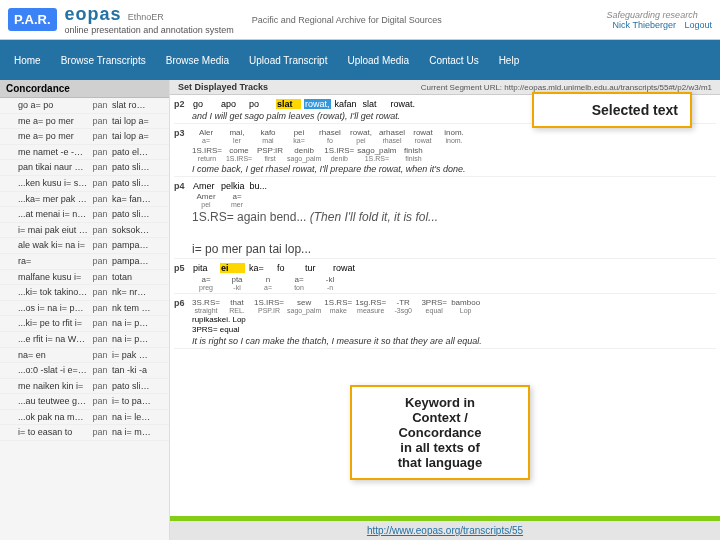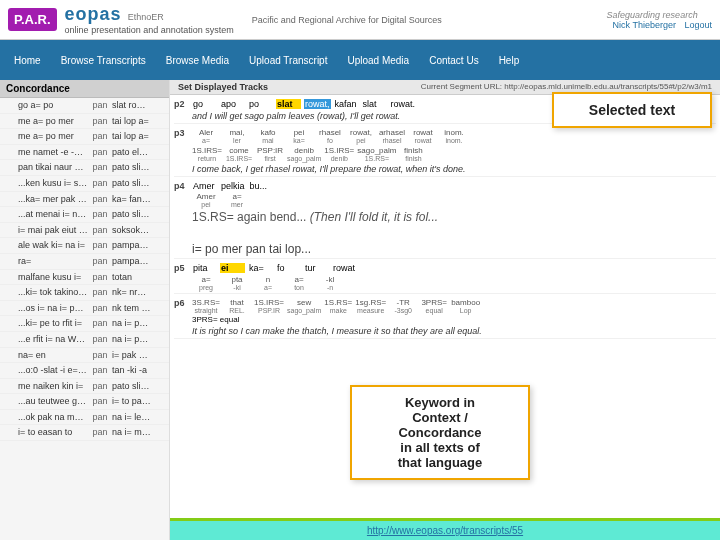--- a/index.html
+++ b/index.html
@@ -20,21 +20,21 @@
       display: flex;
       align-items: center;
       justify-content: space-between;
     }
     #logo-area {
       display: flex;
       align-items: center;
       gap: 8px;
     }
     #logo-badge {
-      background: #a21caf;
+      background: #3b82f6;
       color: #fff;
       font-weight: bold;
       font-size: 13px;
       padding: 4px 6px;
       border-radius: 3px;
     }
     #app-name {
       font-size: 18px;
       font-weight: bold;
       color: #2471a3;
@@ -137,21 +137,21 @@
       background: #fff;
     }
 
     
     #tracks-header {
       background: #e8e8e8;
       border-bottom: 1px solid #ccc;
       padding: 2px 8px;
       font-size: 9px;
       display: flex;
-      align-items: flex-start;
+      align-items: center;
       justify-content: space-between;
     }
     #tracks-label {
       font-weight: bold;
       color: #333;
     }
     #segment-url {
       color: #555;
       font-size: 8px;
     }
@@ -199,29 +199,29 @@
       align-items: center;
       min-width: 28px;
     }
     .irs-word { font-weight: normal; }
     .irs-gloss { font-size: 7px; color: #777; }
 
     
     #selected-text-box {
       position: absolute;
       top: 12px;
-      right: 8px;
+      right: 28px;
       width: 160px;
       background: #fff;
       border: 2px solid #f0a500;
       padding: 8px 12px;
       font-size: 14px;
       font-weight: bold;
       color: #222;
-      text-align: center;
+      text-align: right;
       z-index: 10;
       box-shadow: 2px 2px 6px rgba(0,0,0,0.2);
     }
 
     #kwic-box {
       position: absolute;
       bottom: 60px;
       left: 180px;
       width: 180px;
       background: #fff;
@@ -234,22 +234,22 @@
       z-index: 10;
       box-shadow: 2px 2px 6px rgba(0,0,0,0.2);
     }
 
     
     #bottom-url {
       position: absolute;
       bottom: 0;
       left: 0;
       right: 0;
-      background: #5eead4;
-      border-top: 3px solid #84cc16;
+      background: #e5e5e5;
+      border-top: 5px solid #84cc16;
       padding: 4px 8px;
       font-size: 10px;
       text-align: center;
     }
     #bottom-url a {
       color: #2471a3;
       text-decoration: underline;
     }
 
     .seg-header-row {
@@ -632,20 +632,23 @@
             <div class="irs-item">
                 <span class="irs-word">3PRS=</span>
                 <span class="irs-gloss">equal</span>
               </div>
             <div class="irs-item">
                 <span class="irs-word">bamboo</span>
                 <span class="irs-gloss">Lop</span>
               </div>
           </div>
           <div style="font-size:8px;margin-top:1px;">
+            rupikaskei. Lop
+          </div>
+          <div style="font-size:8px;margin-top:1px;">
             3PRS= equal
           </div>
           <div class="seg-translation">
             <em>It is right so I can make the thatch, I measure it so that they are all equal.</em>
           </div>
         </div>
       </div>
 
     </div>
 

